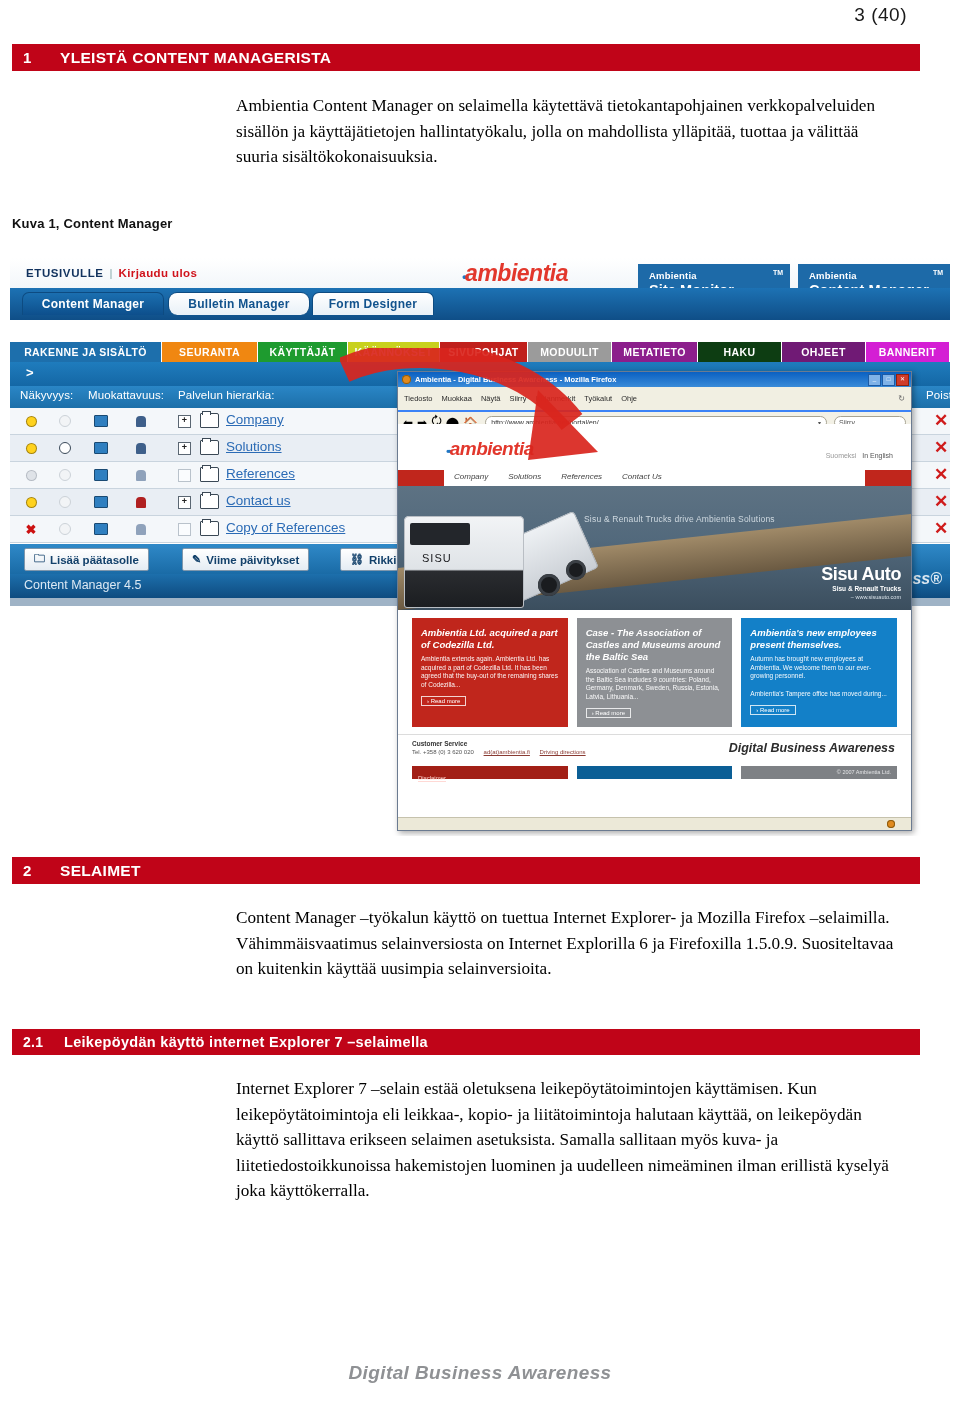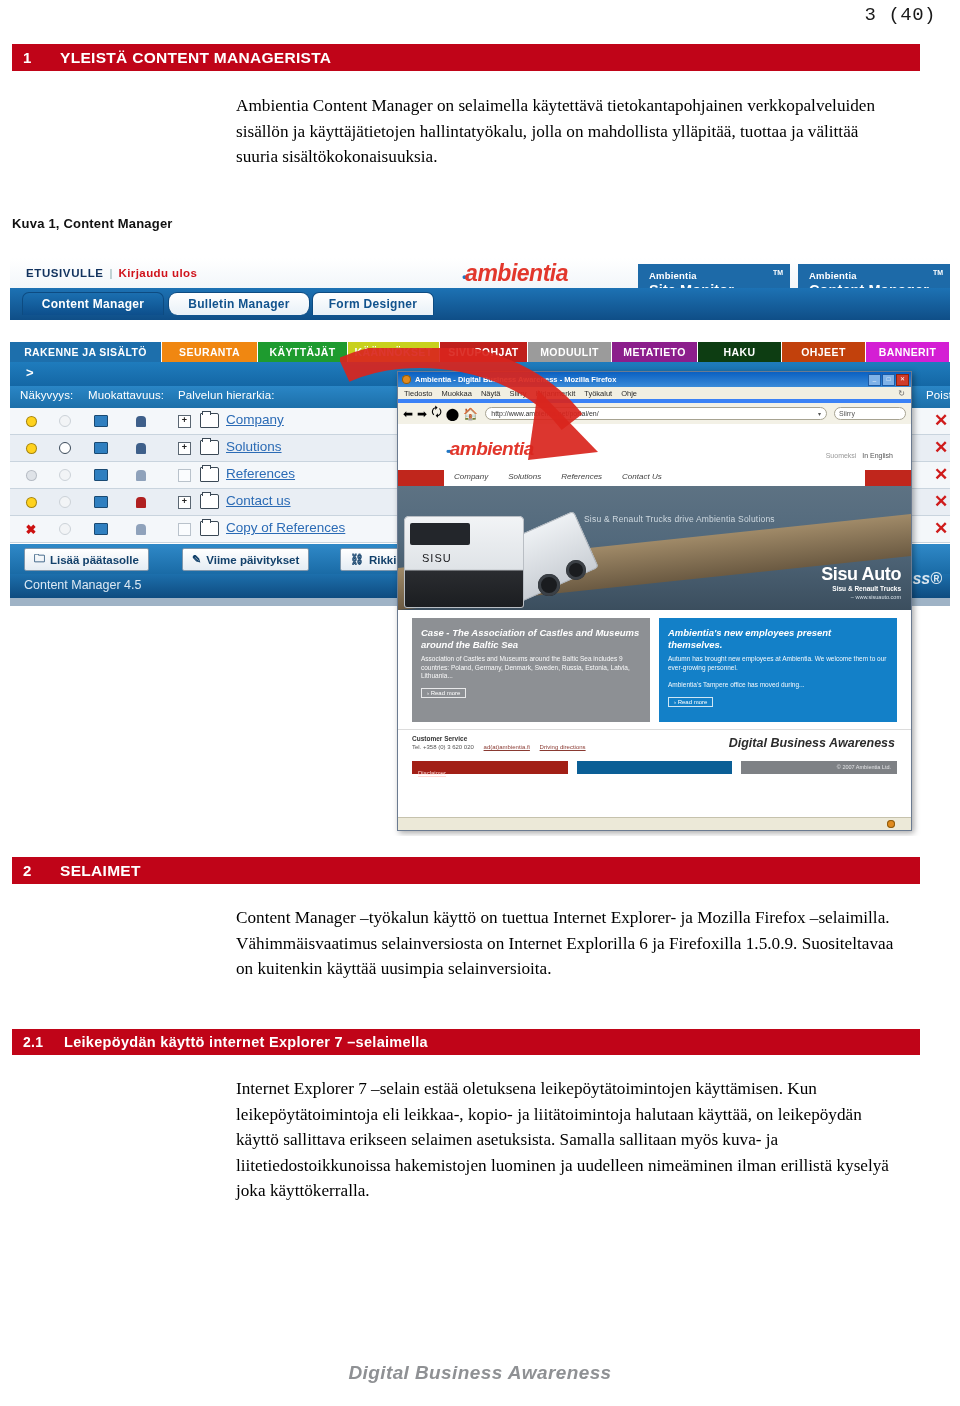--- a/index.html
+++ b/index.html
@@ -13,22 +13,22 @@
     position: relative;
     font-family: "Liberation Sans", sans-serif;
     color: #000000;
     overflow: hidden;
   }
 
   
   .page-num {
     position: absolute;
     top: 4px;
-    right: 24px;
-    font-family: Liberation Mono, monospace;
+    right: 53px;
+    font-family: Liberation Sans, sans-serif;
     font-size: 19px;
     letter-spacing: 0.5px;
     color: #1a1a1a;
   }
 
   
   .sec-bar {
     position: absolute;
     left: 12px;
     background: #c00418;
@@ -285,21 +285,21 @@
     width: 9px; height: 9px; border-radius: 50%; background: #e08a1e; margin-right: 4px;
     box-shadow: inset 0 0 0 1px #8a5b10;
   }
   .ff-title .ttxt { color: #ffffff; font-size: 7.5px; font-weight: bold; white-space: nowrap; }
   .ff-title .tbtns { margin-left: auto; display: flex; gap: 1px; padding-right: 2px; }
   .ff-title .tb { width: 11px; height: 10px; background: #7fb2e8; border: 1px solid #1d5ba5; font-size: 6px;
                   color:#fff; text-align:center; line-height:9px; }
   .ff-title .tb.close { background: #cf3b2a; border-color: #8d200f; }
 
   .ff-menu {
-    height: 16px; background: #f1efe2; border-bottom: 4px solid #3b82f6;
+    height: 25px; background: #f1efe2; border-bottom: 2px solid #3b82f6;
     display: flex; align-items: center; gap: 9px; padding: 0 6px; box-sizing: border-box;
   }
   .ff-menu span { font-size: 7.5px; color: #2b2b2b; }
   .ff-menu .refresh { margin-left: auto; font-size: 8px; color: #6a6a6a; }
 
   .ff-nav {
     height: 22px; background: #f3f1e6; border-bottom: 1px solid #cfcbb8;
     display: flex; align-items: center; padding: 0 5px; box-sizing: border-box; gap: 4px;
   }
   .ff-nav .na { font-size: 12px; }
@@ -484,21 +484,21 @@
       </div>
       <div class="cm-navitem" style="background: rgb(155, 155, 155); width: 84px;">
         <span>MODUULIT</span>
       </div>
       <div class="cm-navitem" style="background: rgb(140, 30, 140); width: 86px;">
         <span>METATIETO</span>
       </div>
       <div class="cm-navitem" style="background: rgb(13, 61, 18); width: 84px;">
         <span>HAKU</span>
       </div>
-      <div class="cm-navitem" style="background: #c2410c; width: 84px;">
+      <div class="cm-navitem" style="background: #701a75; width: 84px;">
         <span>OHJEET</span>
       </div>
       <div class="cm-navitem" style="background: rgb(212, 31, 212); width: 84px;">
         <span>BANNERIT</span>
       </div>
     </div>
 
   <div class="cm-crumb">&gt;</div>
 
   <div class="cm-thead">
@@ -693,20 +693,21 @@
         <div class="sisu-mark">SISU</div>
         <div class="tagline">Sisu &amp; Renault Trucks drive Ambientia Solutions</div>
         <div class="sisu-brand">
           <div class="b1">Sisu Auto</div>
           <div class="b2">Sisu &amp; Renault Trucks</div>
           <div class="b3">– www.sisuauto.com</div>
         </div>
       </div>
 
       <div class="cols" id="site-cols">
+          <div class="col red"><h4>Ambientia Ltd. acquired a part of Codezilla Ltd.</h4><p>Ambientia extends again. Ambientia Ltd. has acquired a part of Codezilla Ltd. It has been agreed that the buy-out of the remaining shares of Codezilla...</p><span class="rm">› Read more</span></div>
           <div class="col gray"><h4>Case - The Association of Castles and Museums around the Baltic Sea</h4><p>Association of Castles and Museums around the Baltic Sea includes 9 countries: Poland, Germany, Denmark, Sweden, Russia, Estonia, Latvia, Lithuania...</p><span class="rm">› Read more</span></div>
           <div class="col blue"><h4>Ambientia's new employees present themselves.</h4><p>Autumn has brought new employees at Ambientia. We welcome them to our ever-growing personnel.</p><p class="second">Ambientia's Tampere office has moved during...</p><span class="rm">› Read more</span></div>
         </div>
 
       <div class="site-foot">
         <div class="cs">Customer Service</div>
         <div class="cl">
           <span>Tel. +358 (0) 3 620 020</span>
           <a href="#">ad(at)ambientia.fi</a>
           <a href="#">Driving directions</a>

